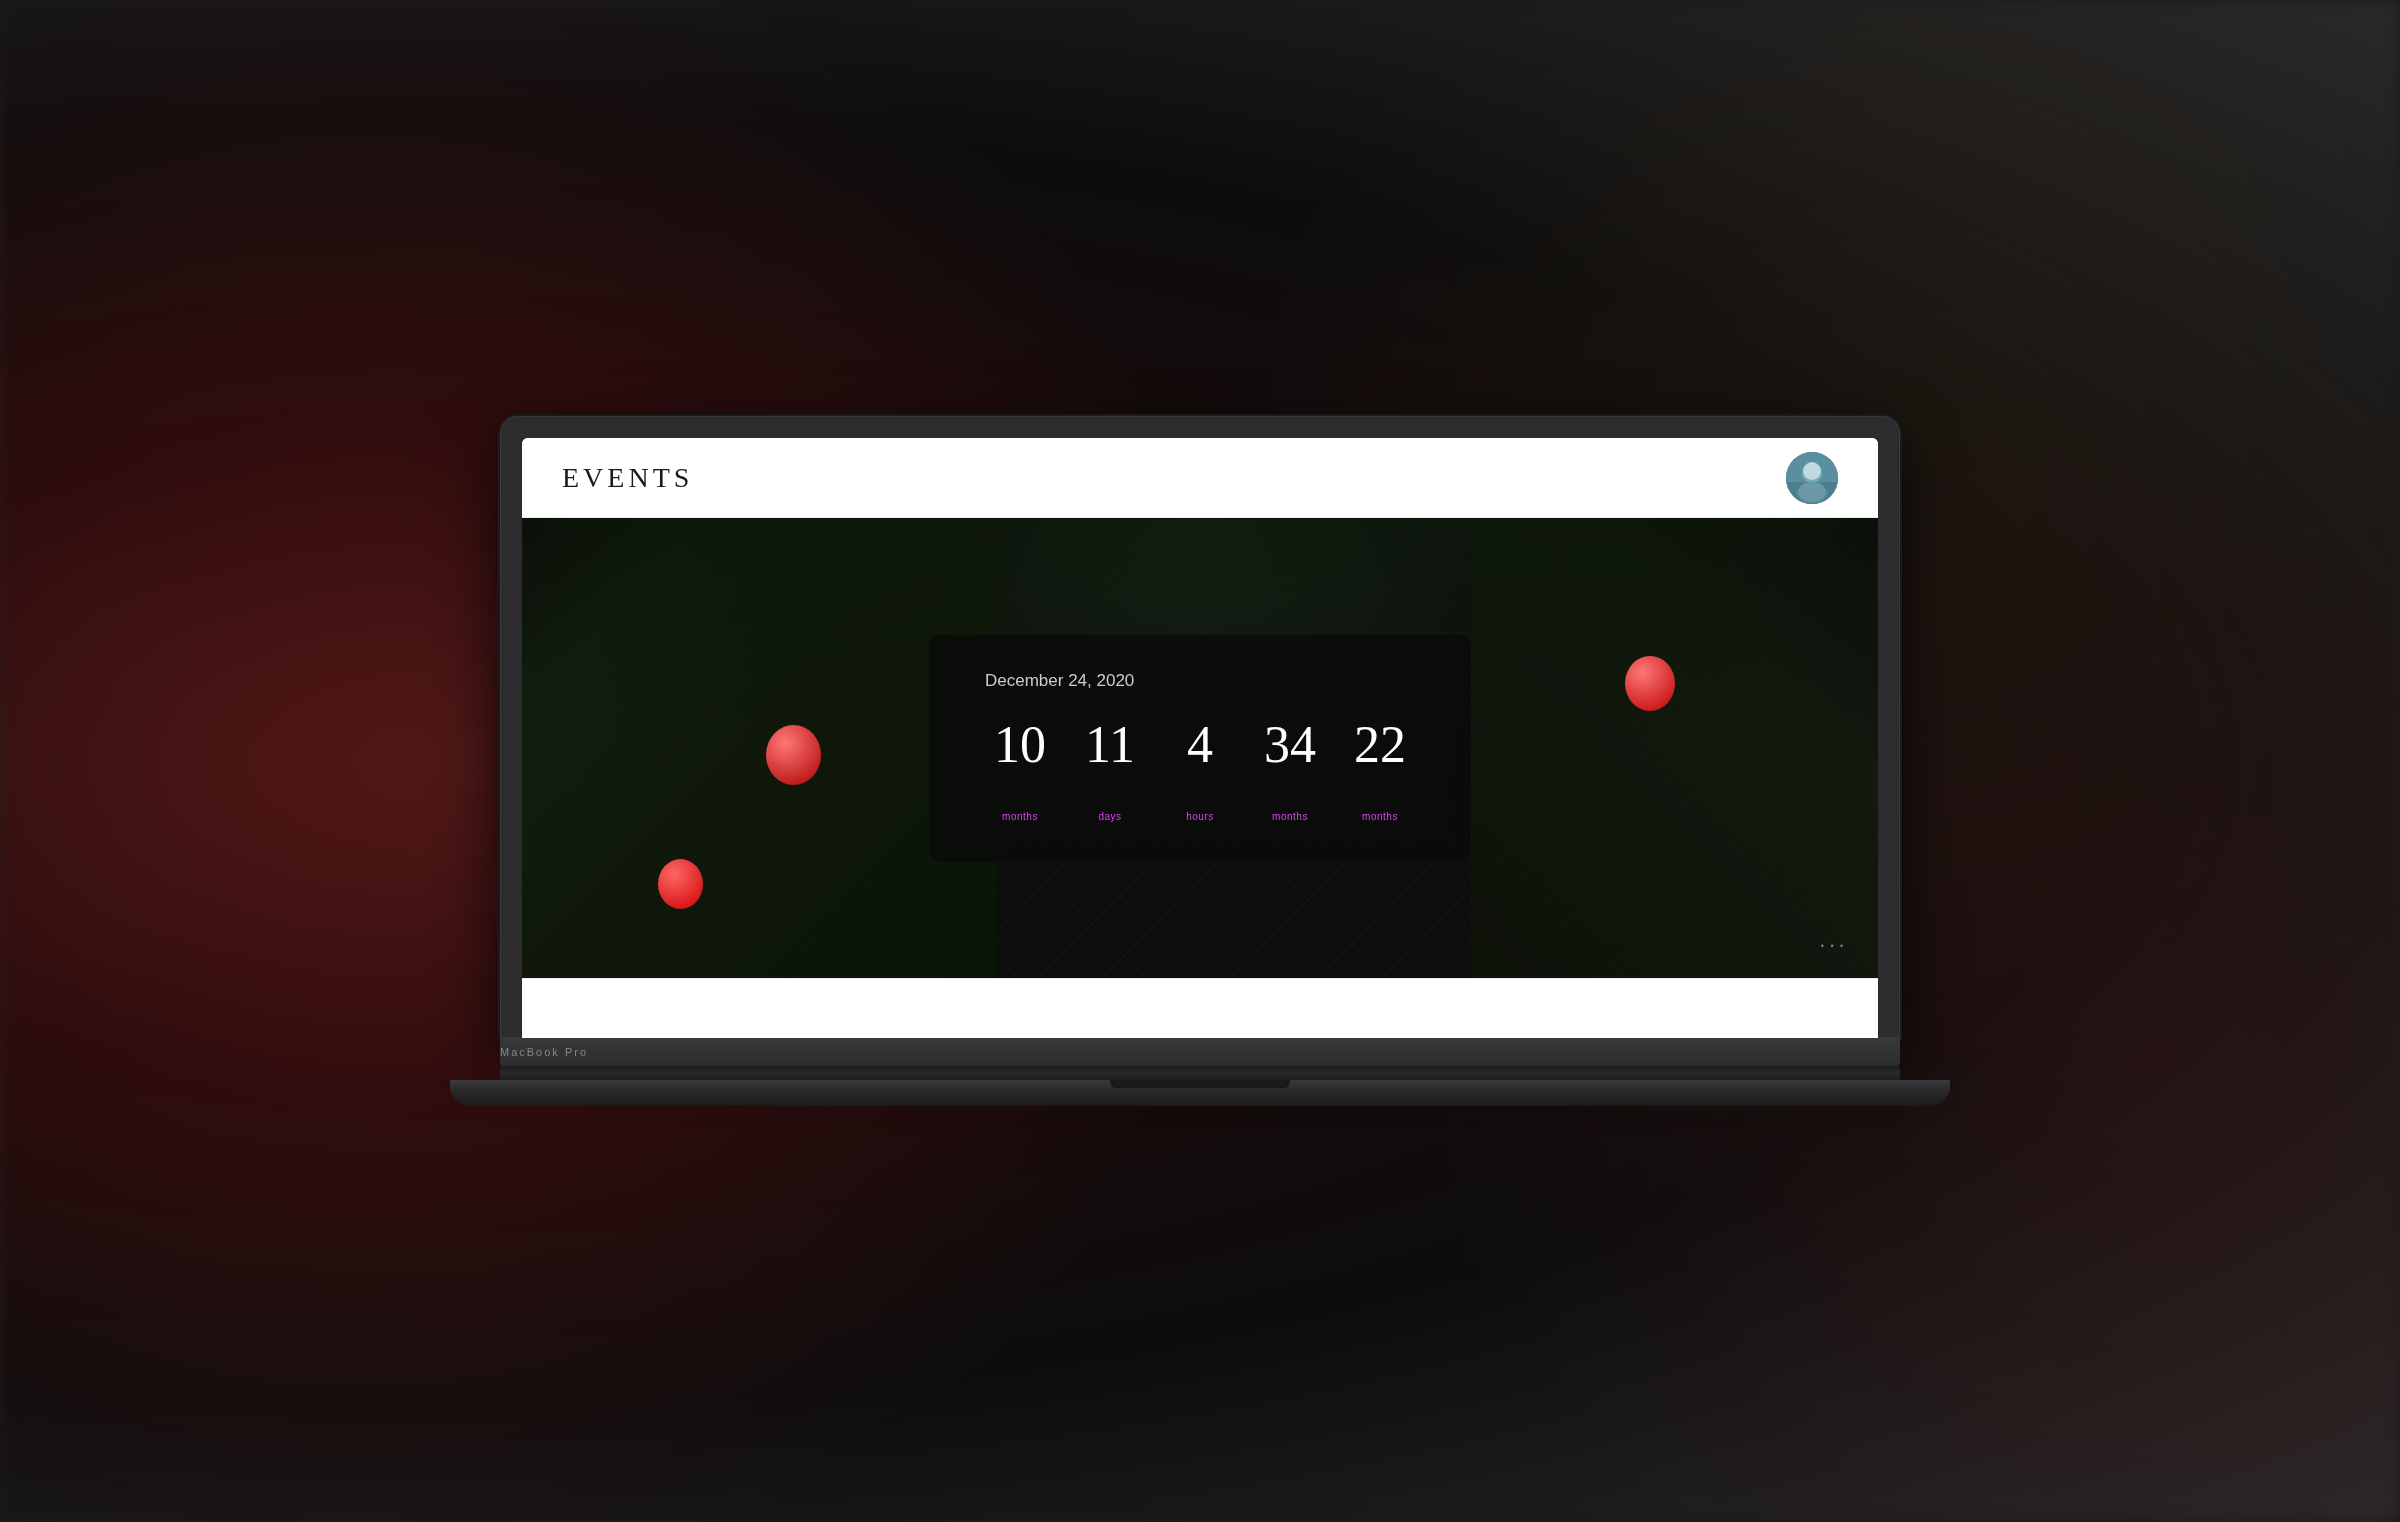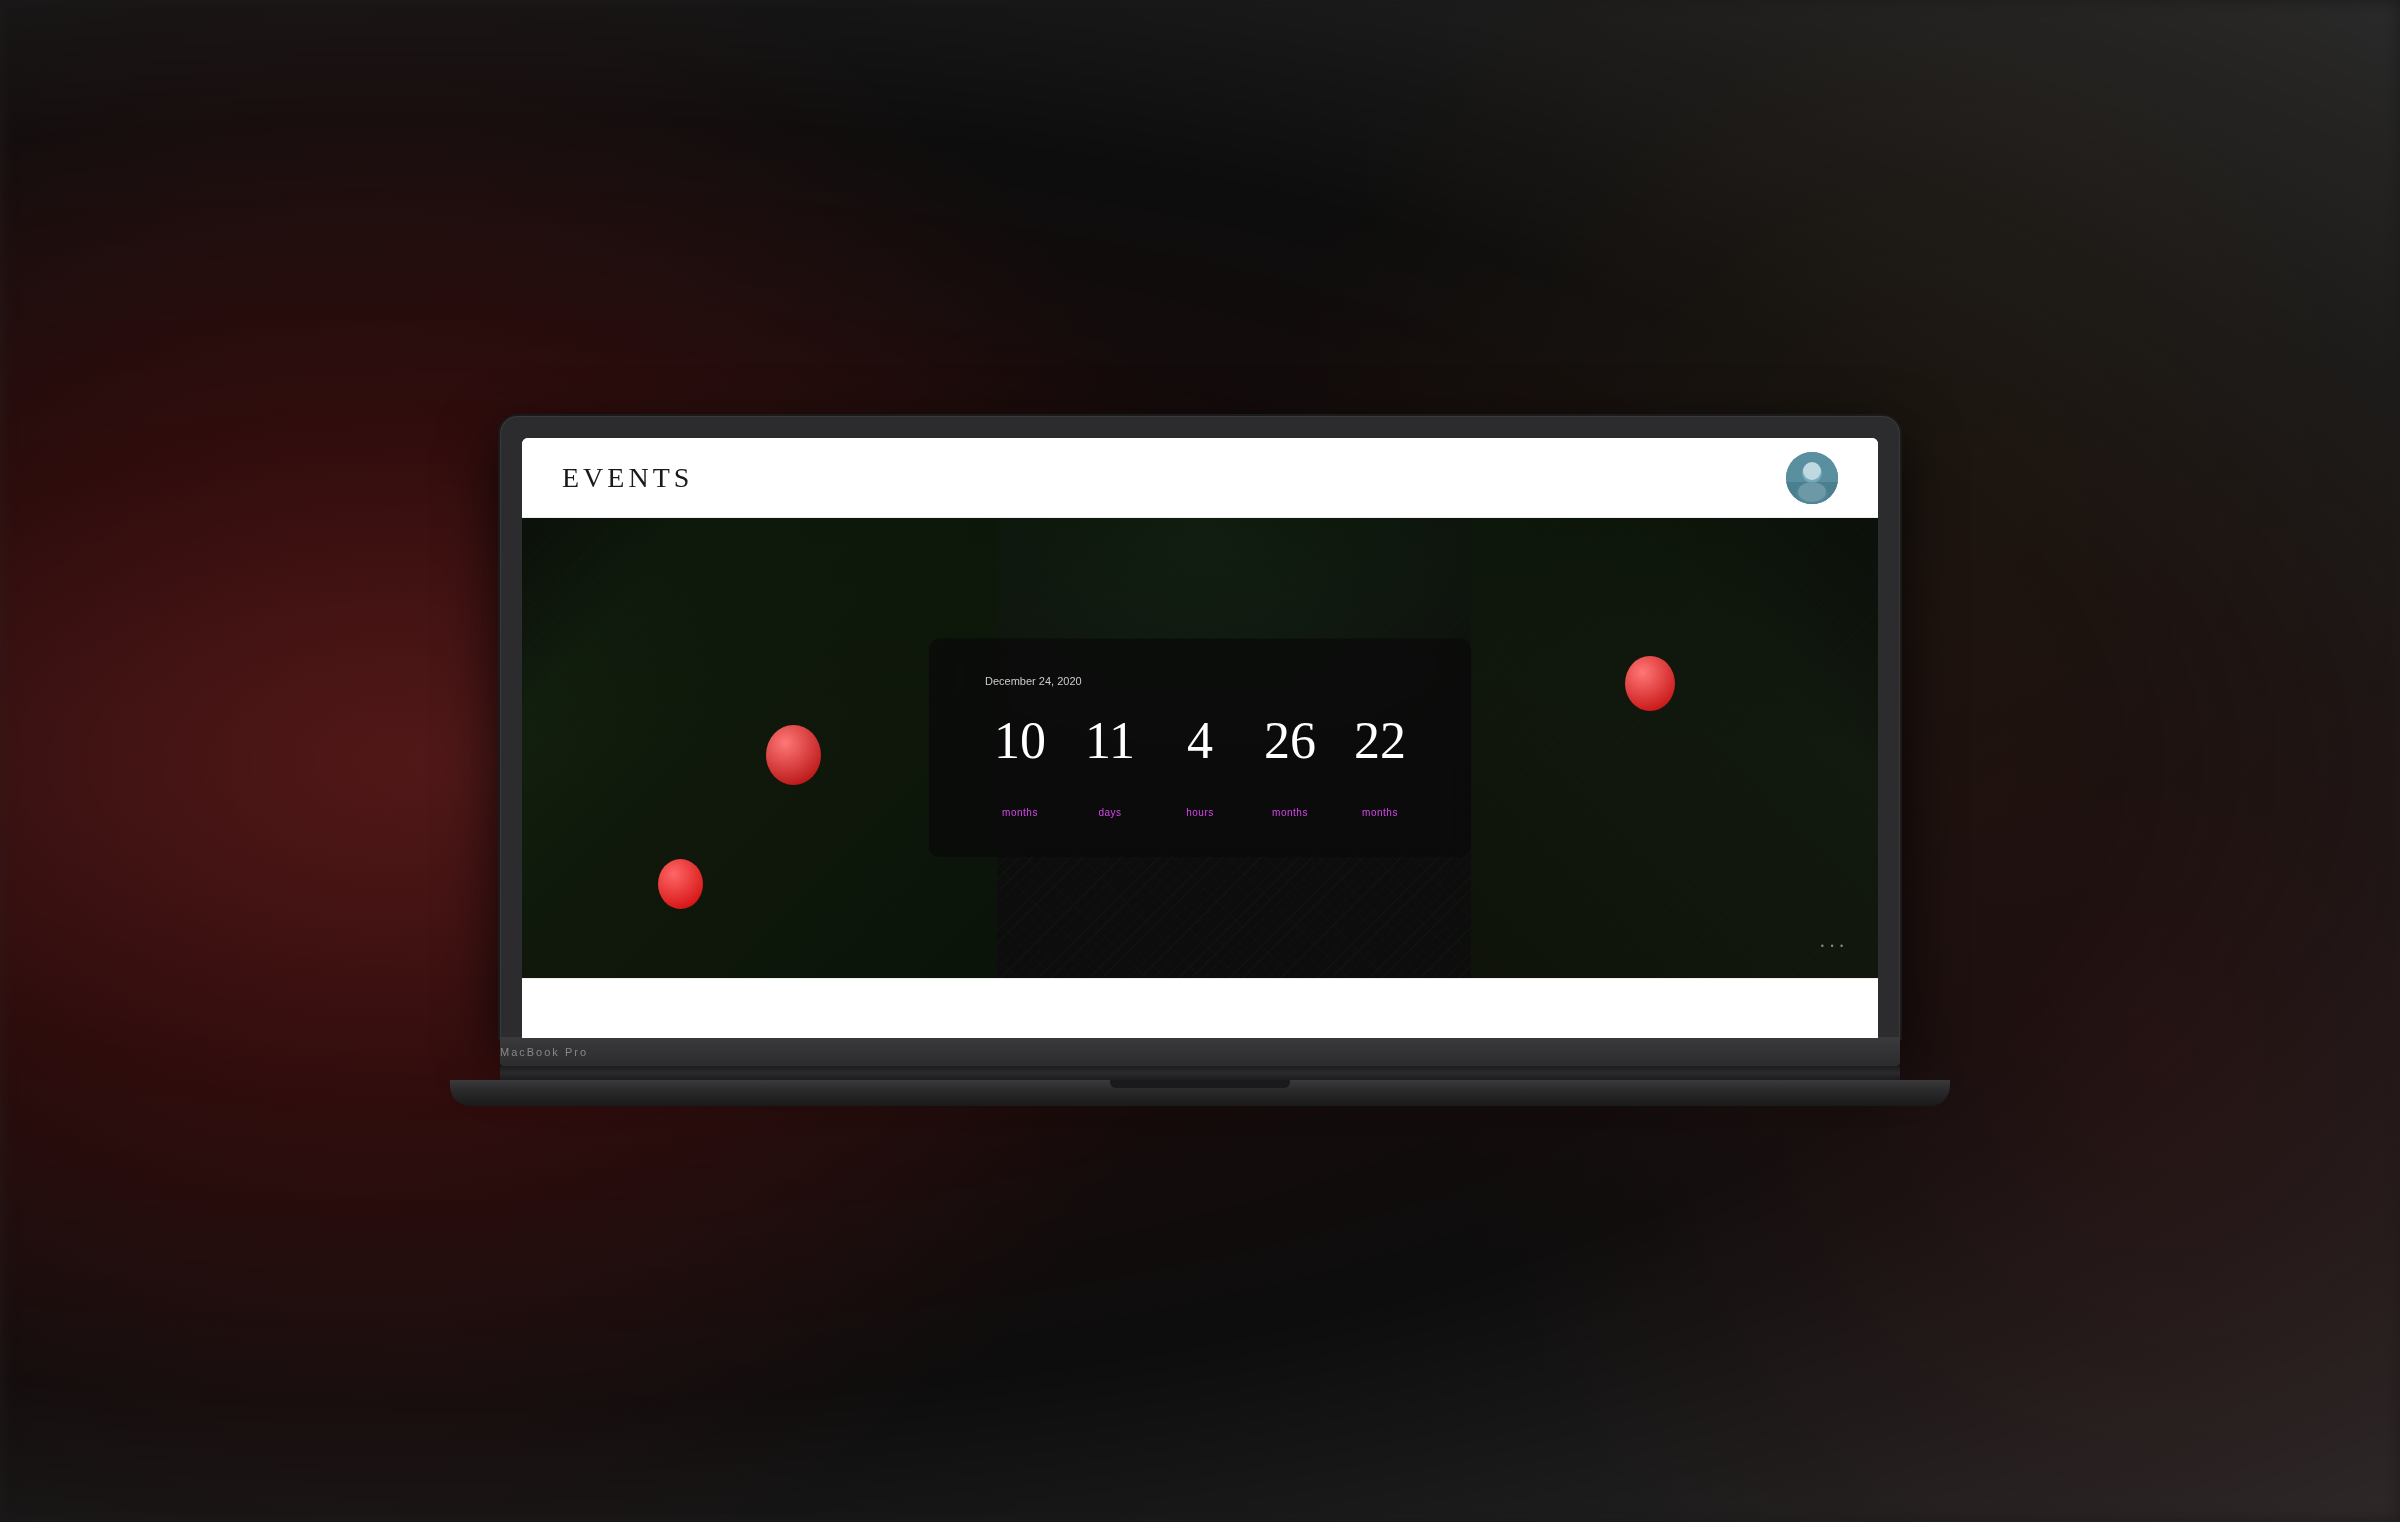--- a/index.html
+++ b/index.html
@@ -169,21 +169,21 @@
       font-family: 'Georgia', serif;
       letter-spacing: 0.5px;
     }
 
     .heart-icon {
       font-size: 22px;
       color: #fff;
     }
 
     .event-date {
-      font-size: 11px;
+      font-size: 17px;
       color: #ccc;
       font-family: Arial, sans-serif;
       margin-bottom: 28px;
       text-align: left;
     }
 
     .countdown-row {
       display: flex;
       gap: 20px;
       align-items: flex-end;
@@ -427,21 +427,21 @@
             </div>
             <div class="countdown-unit">
               <span class="countdown-number">11</span>
               <span class="countdown-label">days</span>
             </div>
             <div class="countdown-unit">
               <span class="countdown-number">4</span>
               <span class="countdown-label">hours</span>
             </div>
             <div class="countdown-unit">
-              <span class="countdown-number">26</span>
+              <span class="countdown-number">34</span>
               <span class="countdown-label">months</span>
             </div>
             <div class="countdown-unit">
               <span class="countdown-number">22</span>
               <span class="countdown-label">months</span>
             </div>
           </div>
         </div>
 
         <div class="three-dots">···</div>

